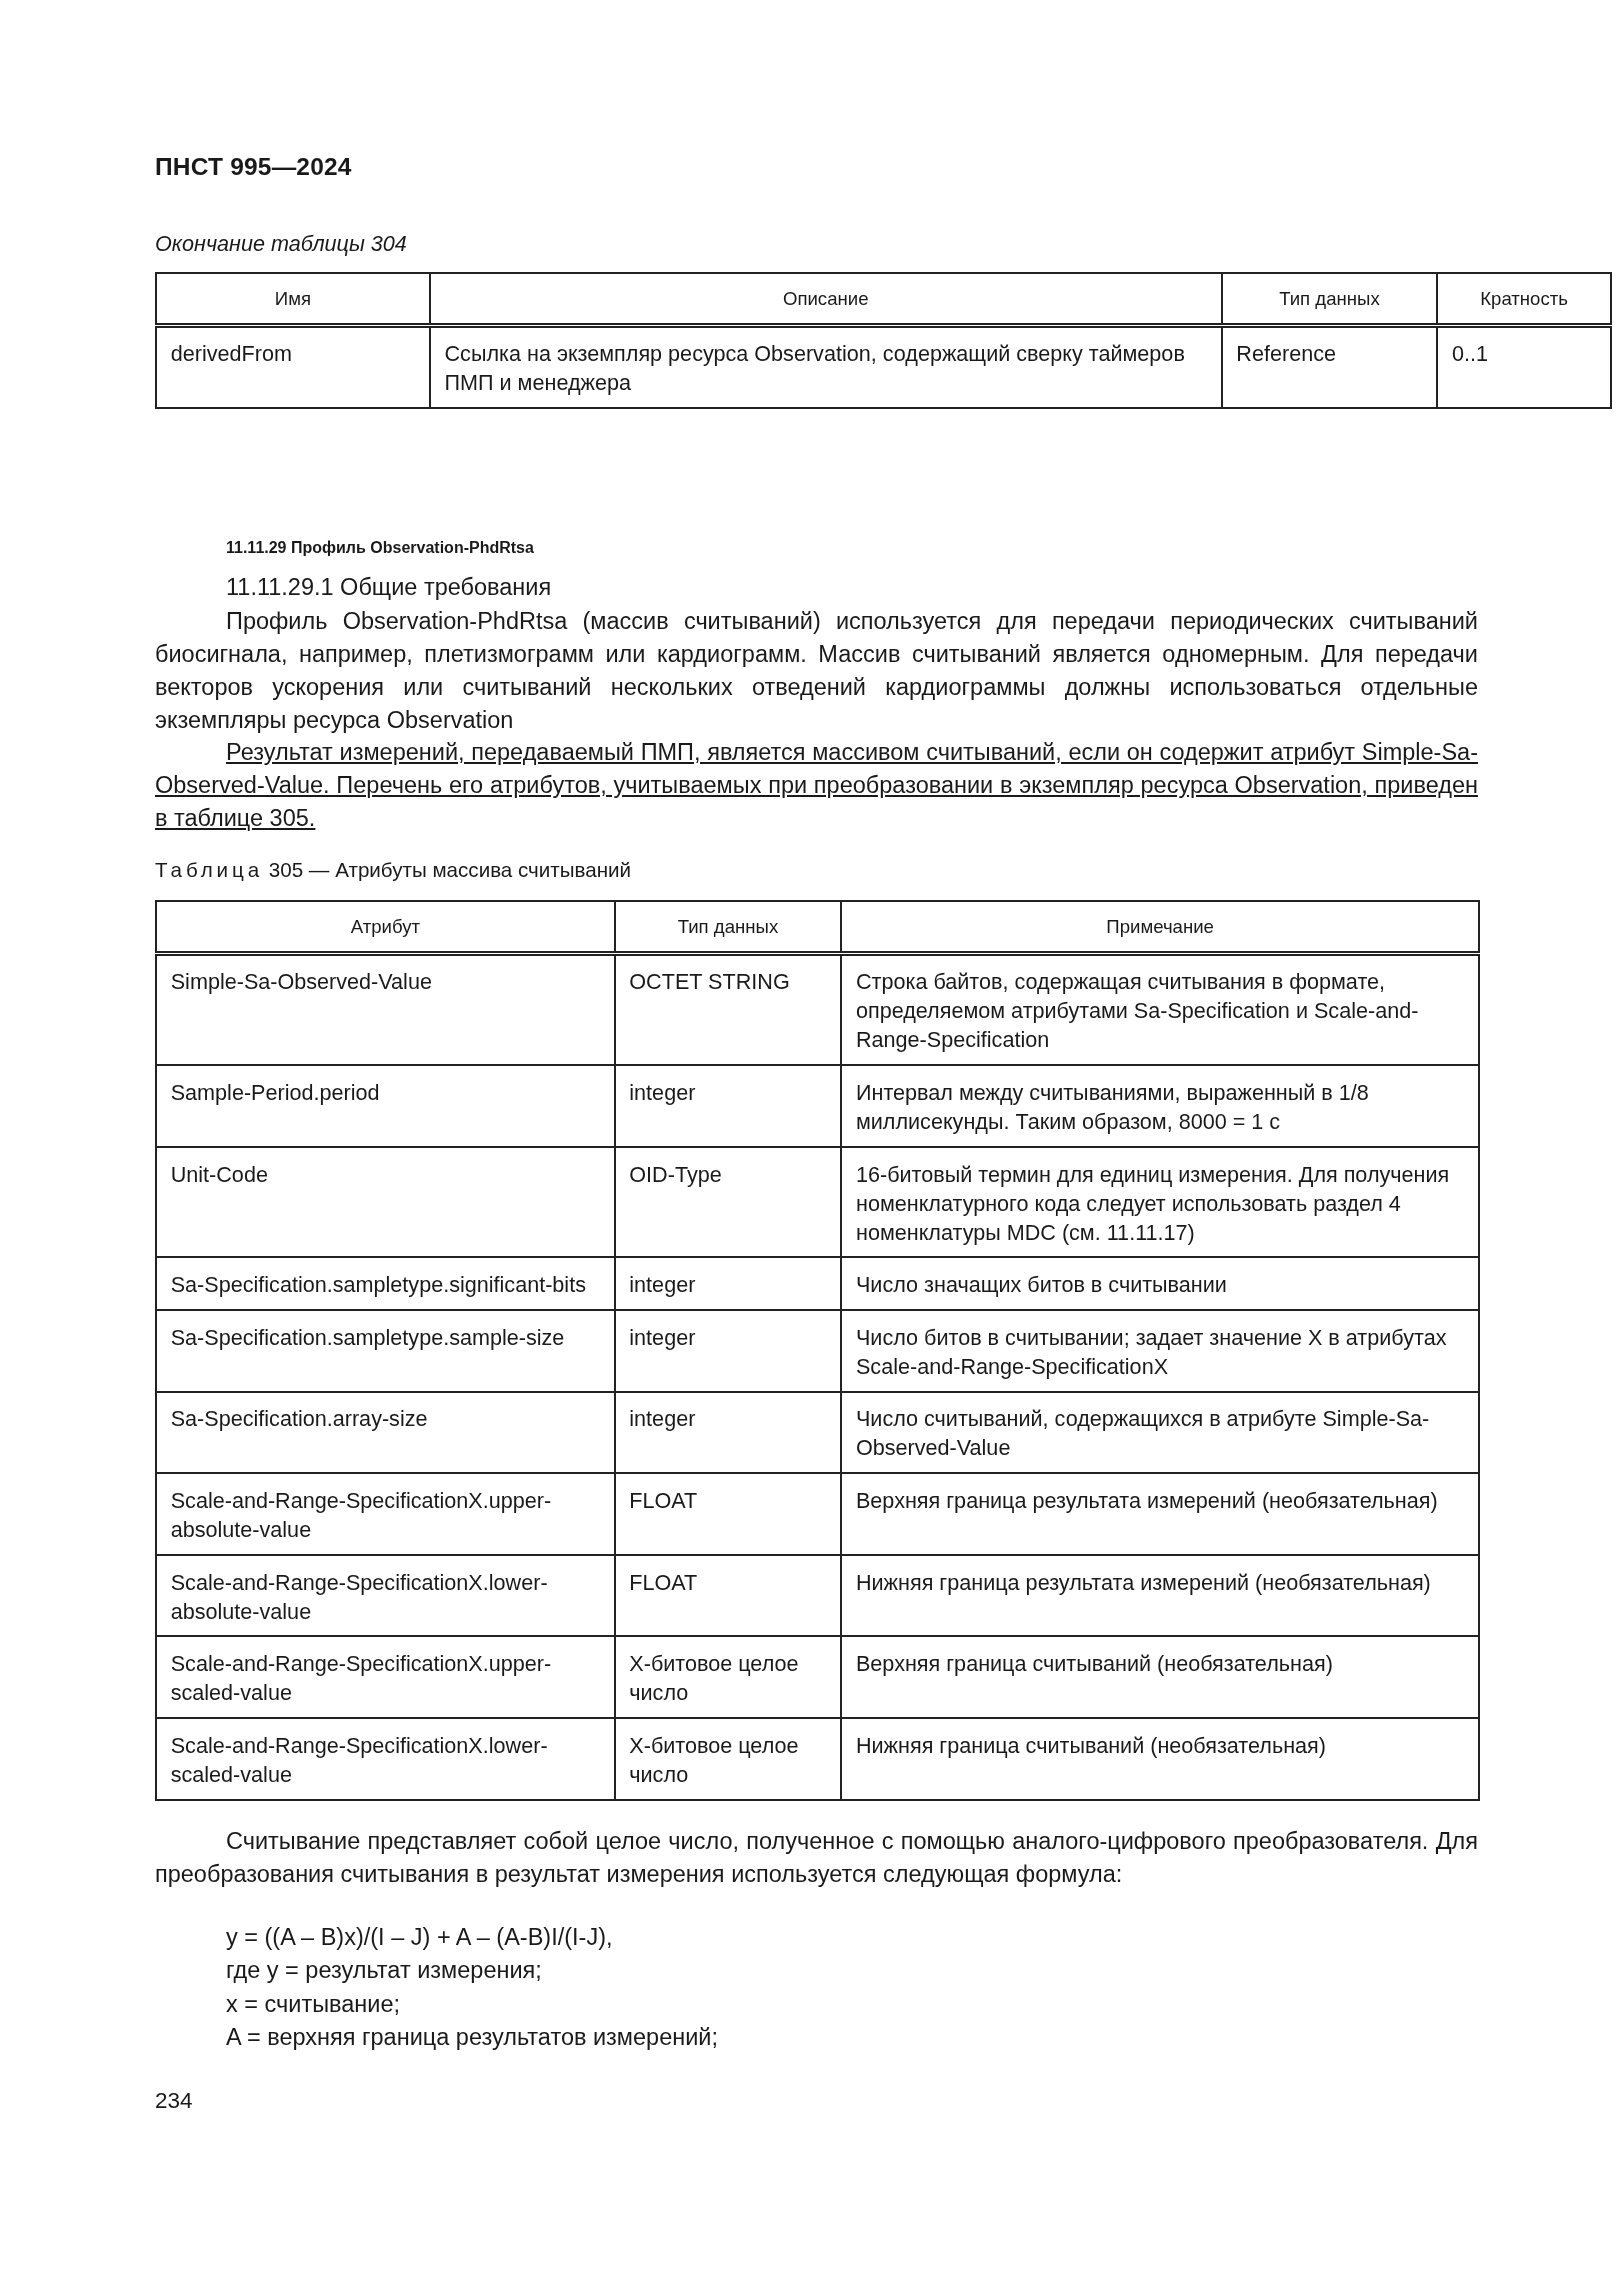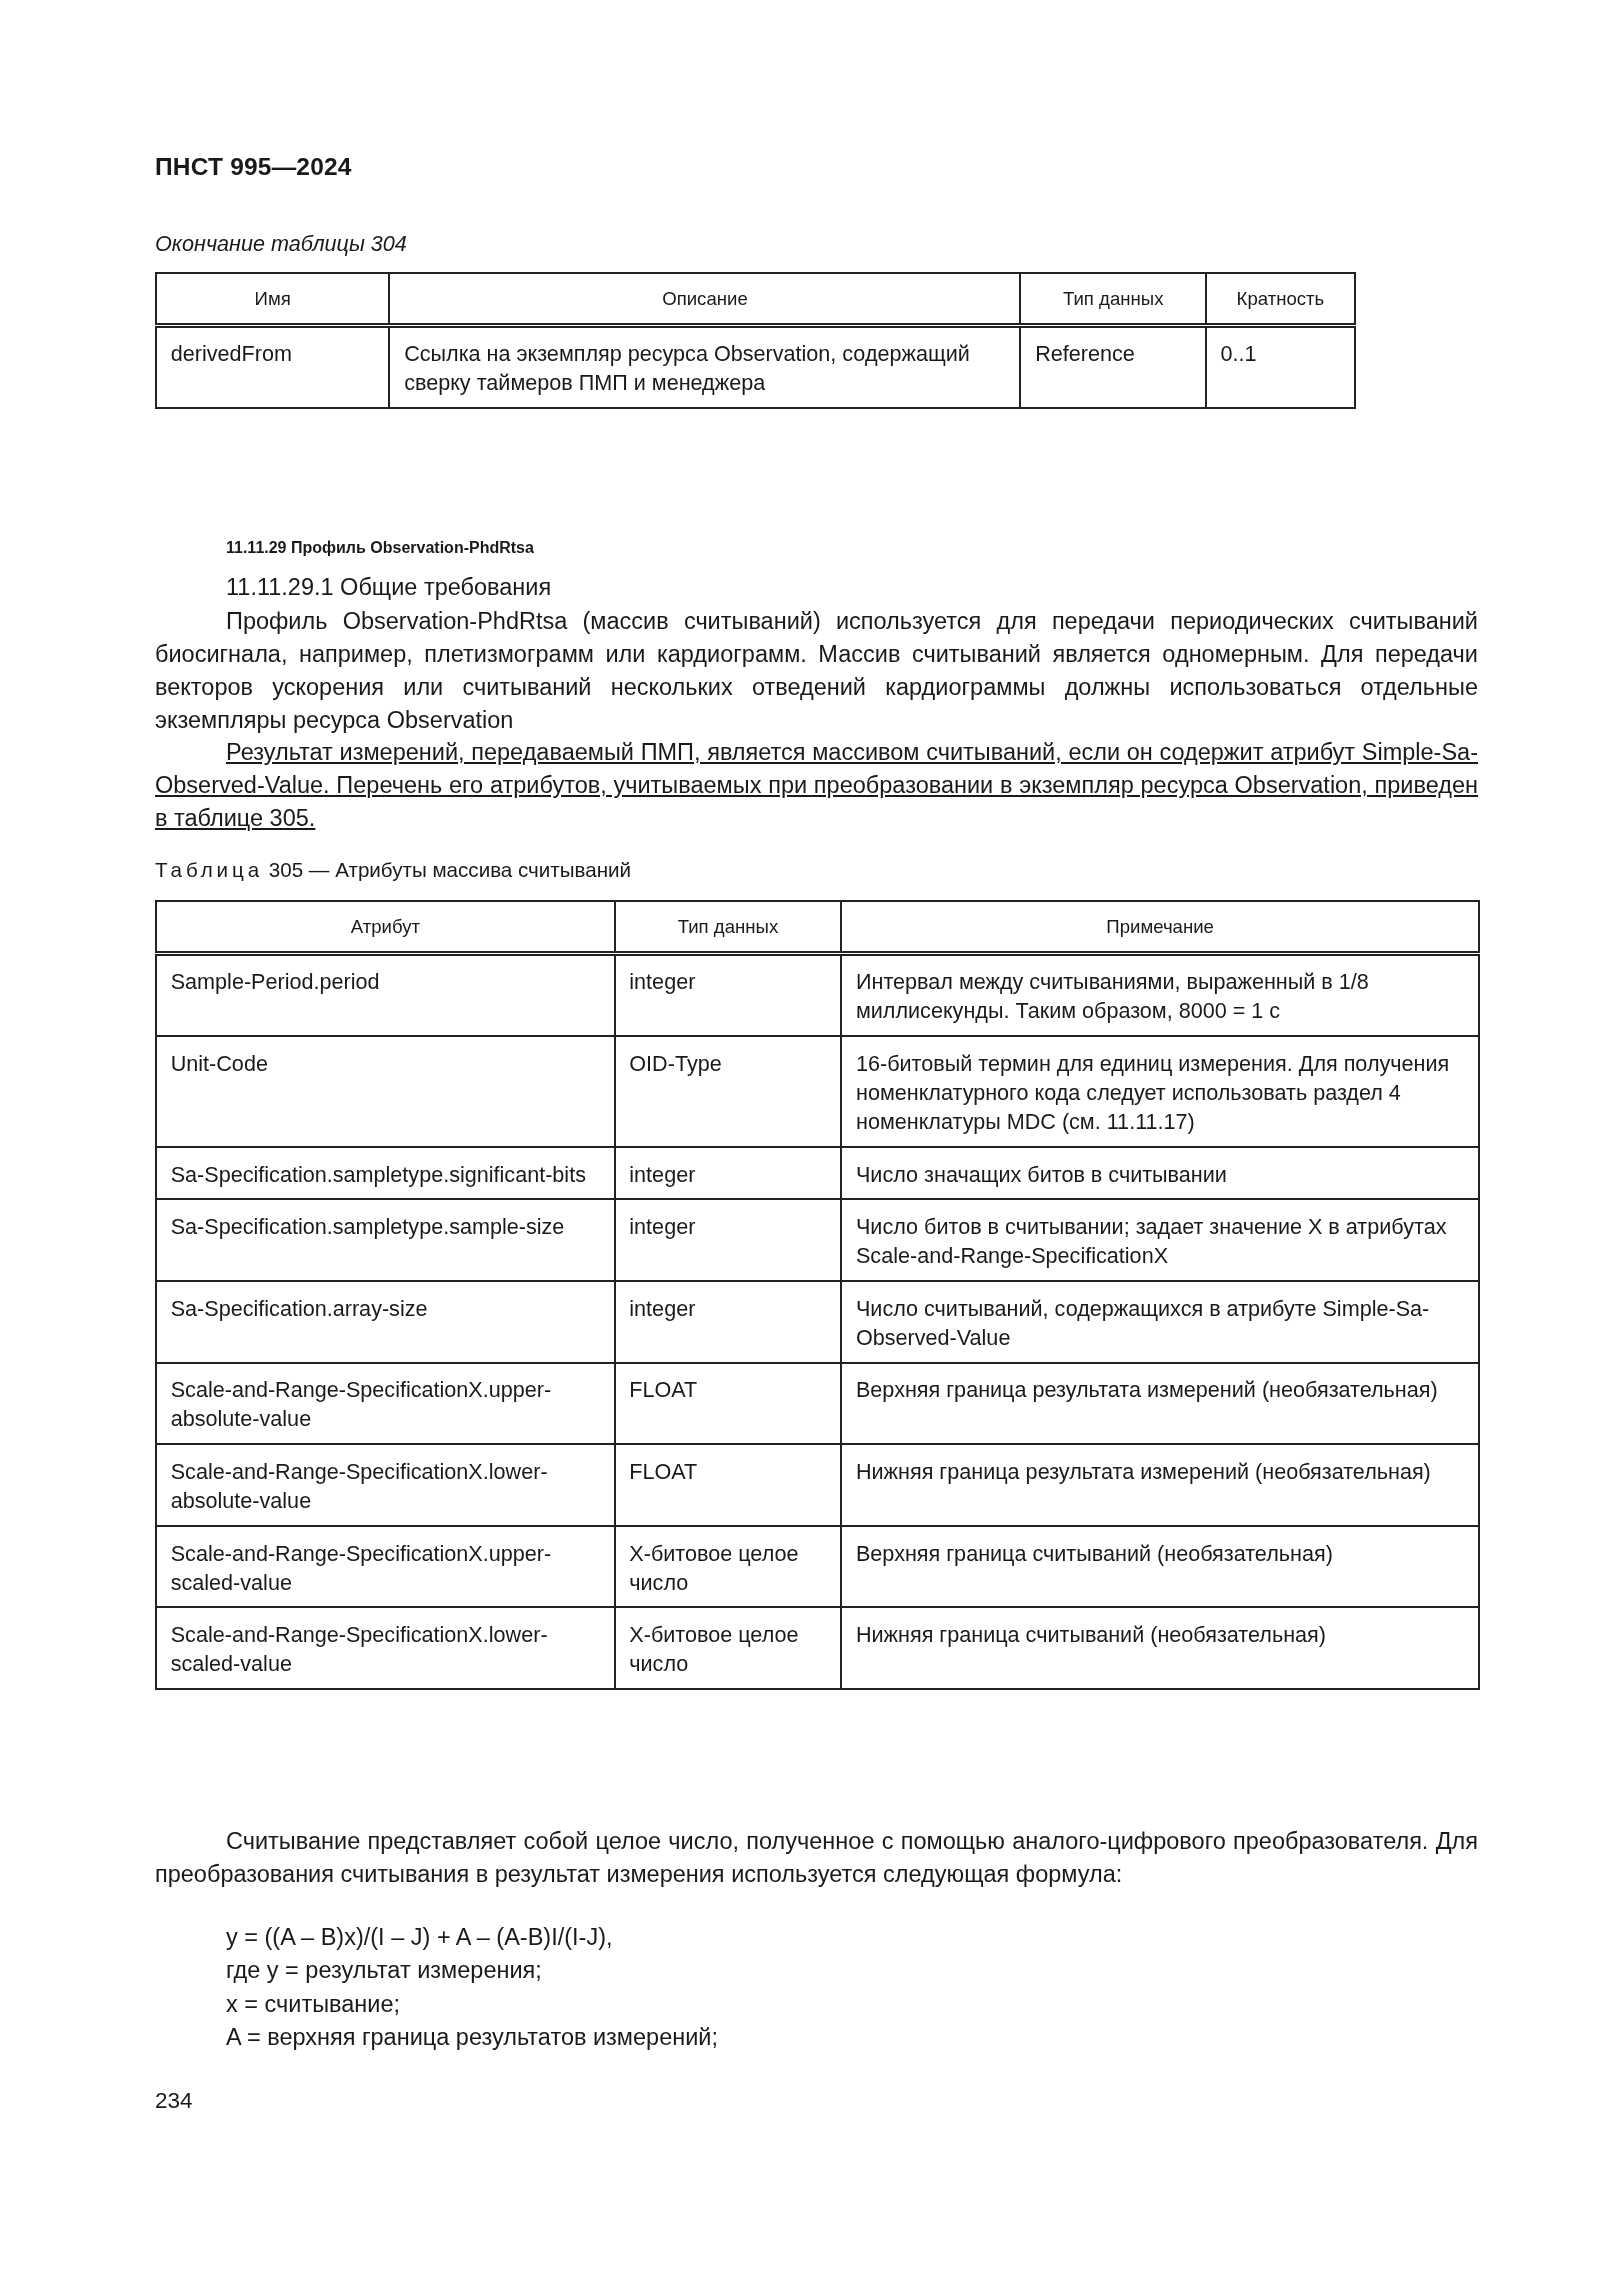--- a/index.html
+++ b/index.html
@@ -11,21 +11,21 @@
   .std-title { position: absolute; top: 153px; left: 0; font-size: 24.5px; font-weight: bold; letter-spacing: 0.2px; }
   .table-cont { position: absolute; top: 231px; left: 0; font-size: 21.6px; font-style: italic; }
 
   table.t { border-collapse: collapse; position: absolute; left: 0; font-size: 21.6px; line-height: 29px; }
   table.t td, table.t th { border: 2px solid #222; vertical-align: top; padding: 11.8px 13.7px 9.8px 13.7px; text-align: left; font-weight: normal; }
   table.t th { font-size: 18.6px; text-align: center; vertical-align: middle; padding: 9.8px 5.9px; height: 25.5px; }
   table.t thead tr { border-bottom: 5.9px double #222; }
   table.t { border: 2.9px solid #222; }
   .just { text-align: justify; }
 
-  #t304 { top: 272px; width: 1201px; border-radius: 15px; }
+  #t304 { top: 272px; width: 1457px; border-radius: 15px; }
   #t305 { top: 900px; width: 1325px; }
 
   .h-sec { position: absolute; top: 539px; left: 71px; font-size: 16px; font-weight: bold; }
   .p { position: absolute; left: 0; width: 1323px; font-size: 23.5px; line-height: 33px; text-align: justify; }
   .indent { text-indent: 71px; }
   .cap { position: absolute; top: 858px; left: 0; font-size: 20.6px; }
   .cap .sp { letter-spacing: 3.9px; }
   .formula-line { position: absolute; left: 71px; font-size: 23.5px; }
   .page-num { position: absolute; top: 2088px; left: 0; font-size: 22.5px; }
 </style>
@@ -80,20 +80,25 @@
     </colgroup>
     <thead>
       <tr>
         <th>Атрибут</th>
         <th>Тип данных</th>
         <th>Примечание</th>
       </tr>
     </thead>
     <tbody>
       <tr>
+        <td>Simple-Sa-Observed-Value</td>
+        <td>OCTET STRING</td>
+        <td class="just">Строка байтов, содержащая считывания в формате, определяемом атрибутами Sa-Specification и Scale-and-Range-Specification</td>
+      </tr>
+      <tr>
         <td>Sample-Period.period</td>
         <td>integer</td>
         <td class="just">Интервал между считываниями, выраженный в 1/8 миллисекунды. Таким образом, 8000 = 1 с</td>
       </tr>
       <tr>
         <td>Unit-Code</td>
         <td>OID-Type</td>
         <td class="just">16-битовый термин для единиц измерения. Для по­лучения номенклатурного кода следует использо­вать раздел 4 номенклатуры MDC (см. 11.11.17)</td>
       </tr>
       <tr>

